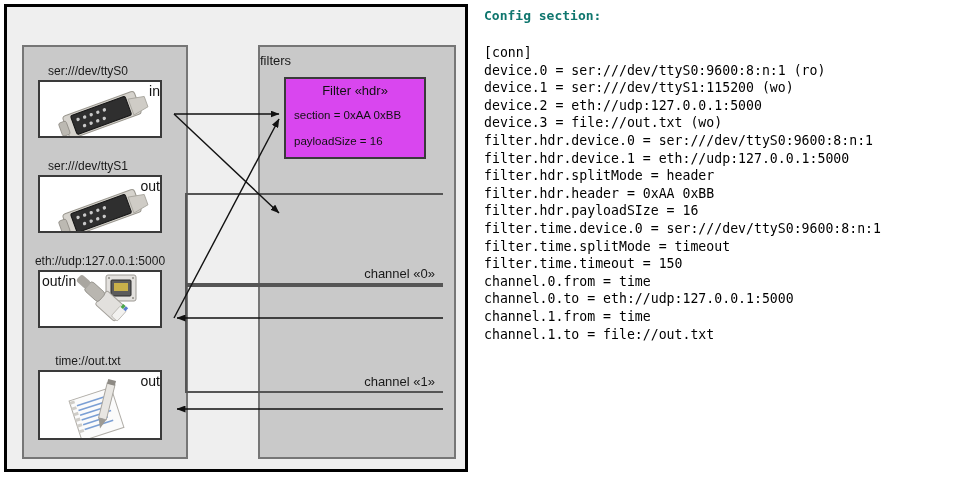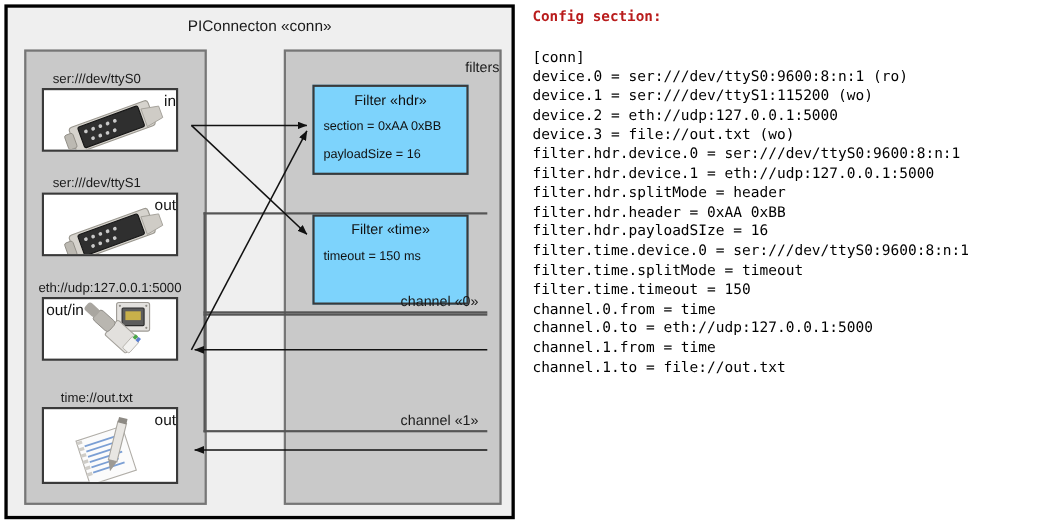--- a/index.html
+++ b/index.html
@@ -29,21 +29,21 @@
     position:absolute;
     background:#c9c9c9;
     border:2px solid #767676;
     box-sizing:border-box;
   }
   #devices-group{ left:15px; top:38px; width:166px; height:414px; }
   #filters-group{ left:251px; top:38px; width:198px; height:414px; }
 
   .group-title{
     position:absolute; left:0; top:6px; width:100%;
-    text-align:right; font-size:13px; color:#1a1a1a;
+    text-align:left; font-size:13px; color:#1a1a1a;
   }
 
   
   .device{ position:absolute; left:14px; width:100px; }
   .device-label{
     font-size:12px; color:#1a1a1a; text-align:center;
     height:17px; line-height:17px; white-space:nowrap;
   }
   .device-label.wide{ margin-left:-17px; width:158px; }
   .device-card{
@@ -60,21 +60,21 @@
     pointer-events:none;
   }
   .device-dir.left{ text-align:left; padding-left:2px; }
   .icon-holder{
     position:absolute; left:0; top:0; width:100%; height:100%;
   }
 
   
   .filter-box{
     position:absolute;
-    background:#7dd3fc;
+    background:#d946ef;
     border:2px solid #3a3a3a;
     box-sizing:border-box;
   }
   .filter-title{
     text-align:center; font-size:13px; color:#111;
     margin-top:4px;
   }
   .filter-prop{
     font-size:11.5px; color:#111; margin-left:8px; line-height:14px;margin-top:12px;
   }
@@ -100,36 +100,35 @@
   }
 
   
   #config{
     position:absolute; left:482px; top:0;
     width:482px; height:484px;
   }
   .config-head{
     position:absolute; left:2px; top:8px;
     font-family:"DejaVu Sans Mono", monospace;
-    font-weight:bold; font-size:13px; color:#b91c1c;
+    font-weight:bold; font-size:13px; color:#0f766e;
   }
   .config-lines{
     position:absolute; left:2px; top:44px;
     font-family:"DejaVu Sans Mono", monospace;
     font-size:13.2px; line-height:17.6px; color:#000;
     white-space:pre;
   }
   .config-lines div{ white-space:pre; }
 </style>
 </head>
 <body>
 
 <div id="diagram">
 
-  <div class="diagram-title">PIConnecton «conn»</div>
 
   <div class="group-box" id="devices-group">
 
     <div class="device" style="top:16px;">
       <div class="device-label">ser:///dev/ttyS0</div>
       <div class="device-card">
         <div class="device-dir">in</div>
         <div class="icon-holder">
           <svg width="124" height="56" viewBox="0 0 124 56">
             <g transform="translate(62,33) rotate(-20)">
@@ -246,24 +245,20 @@
 
   <div class="group-box" id="filters-group">
     <div class="group-title">filters</div>
 
     <div class="filter-box" style="left:24px; top:30px; width:142px; height:82px;">
       <div class="filter-title">Filter «hdr»</div>
       <div class="filter-prop first">section = 0xAA 0xBB</div>
       <div class="filter-prop">payloadSize = 16</div>
     </div>
 
-    <div class="filter-box" style="left:24px; top:148px; width:142px; height:82px;">
-      <div class="filter-title">Filter «time»</div>
-      <div class="filter-prop first">timeout = 150 ms</div>
-    </div>
   </div>
 
   <div class="channel-box" style="left:178px; top:186px; width:258px; height:92px;">
     <div class="channel-label">channel «0»</div>
   </div>
 
   <div class="channel-box" style="left:178px; top:278px; width:258px; height:108px;">
     <div class="channel-label">channel «1»</div>
   </div>
 

